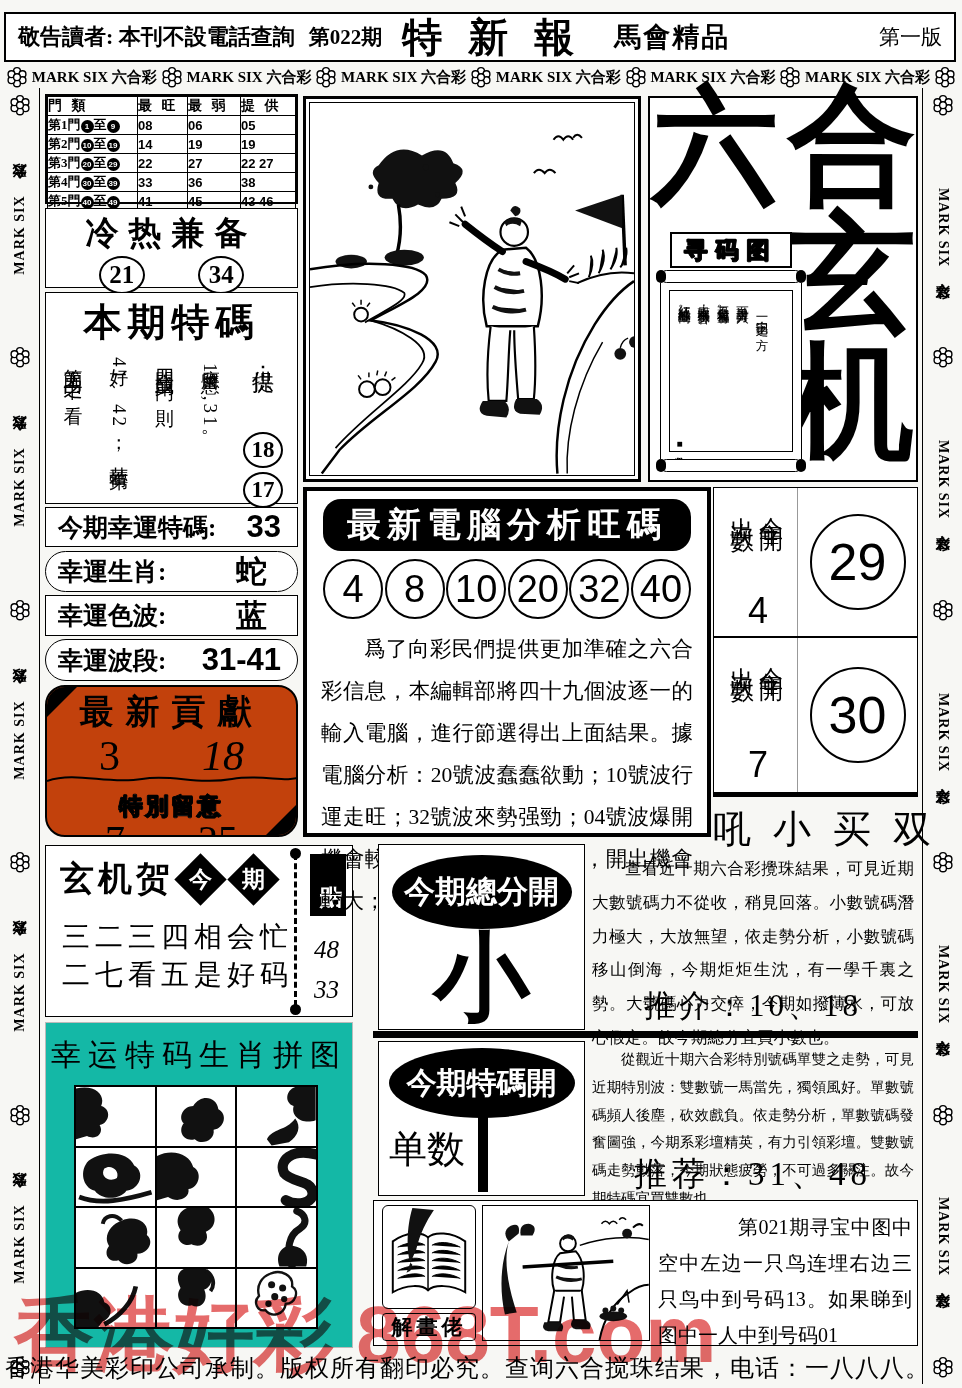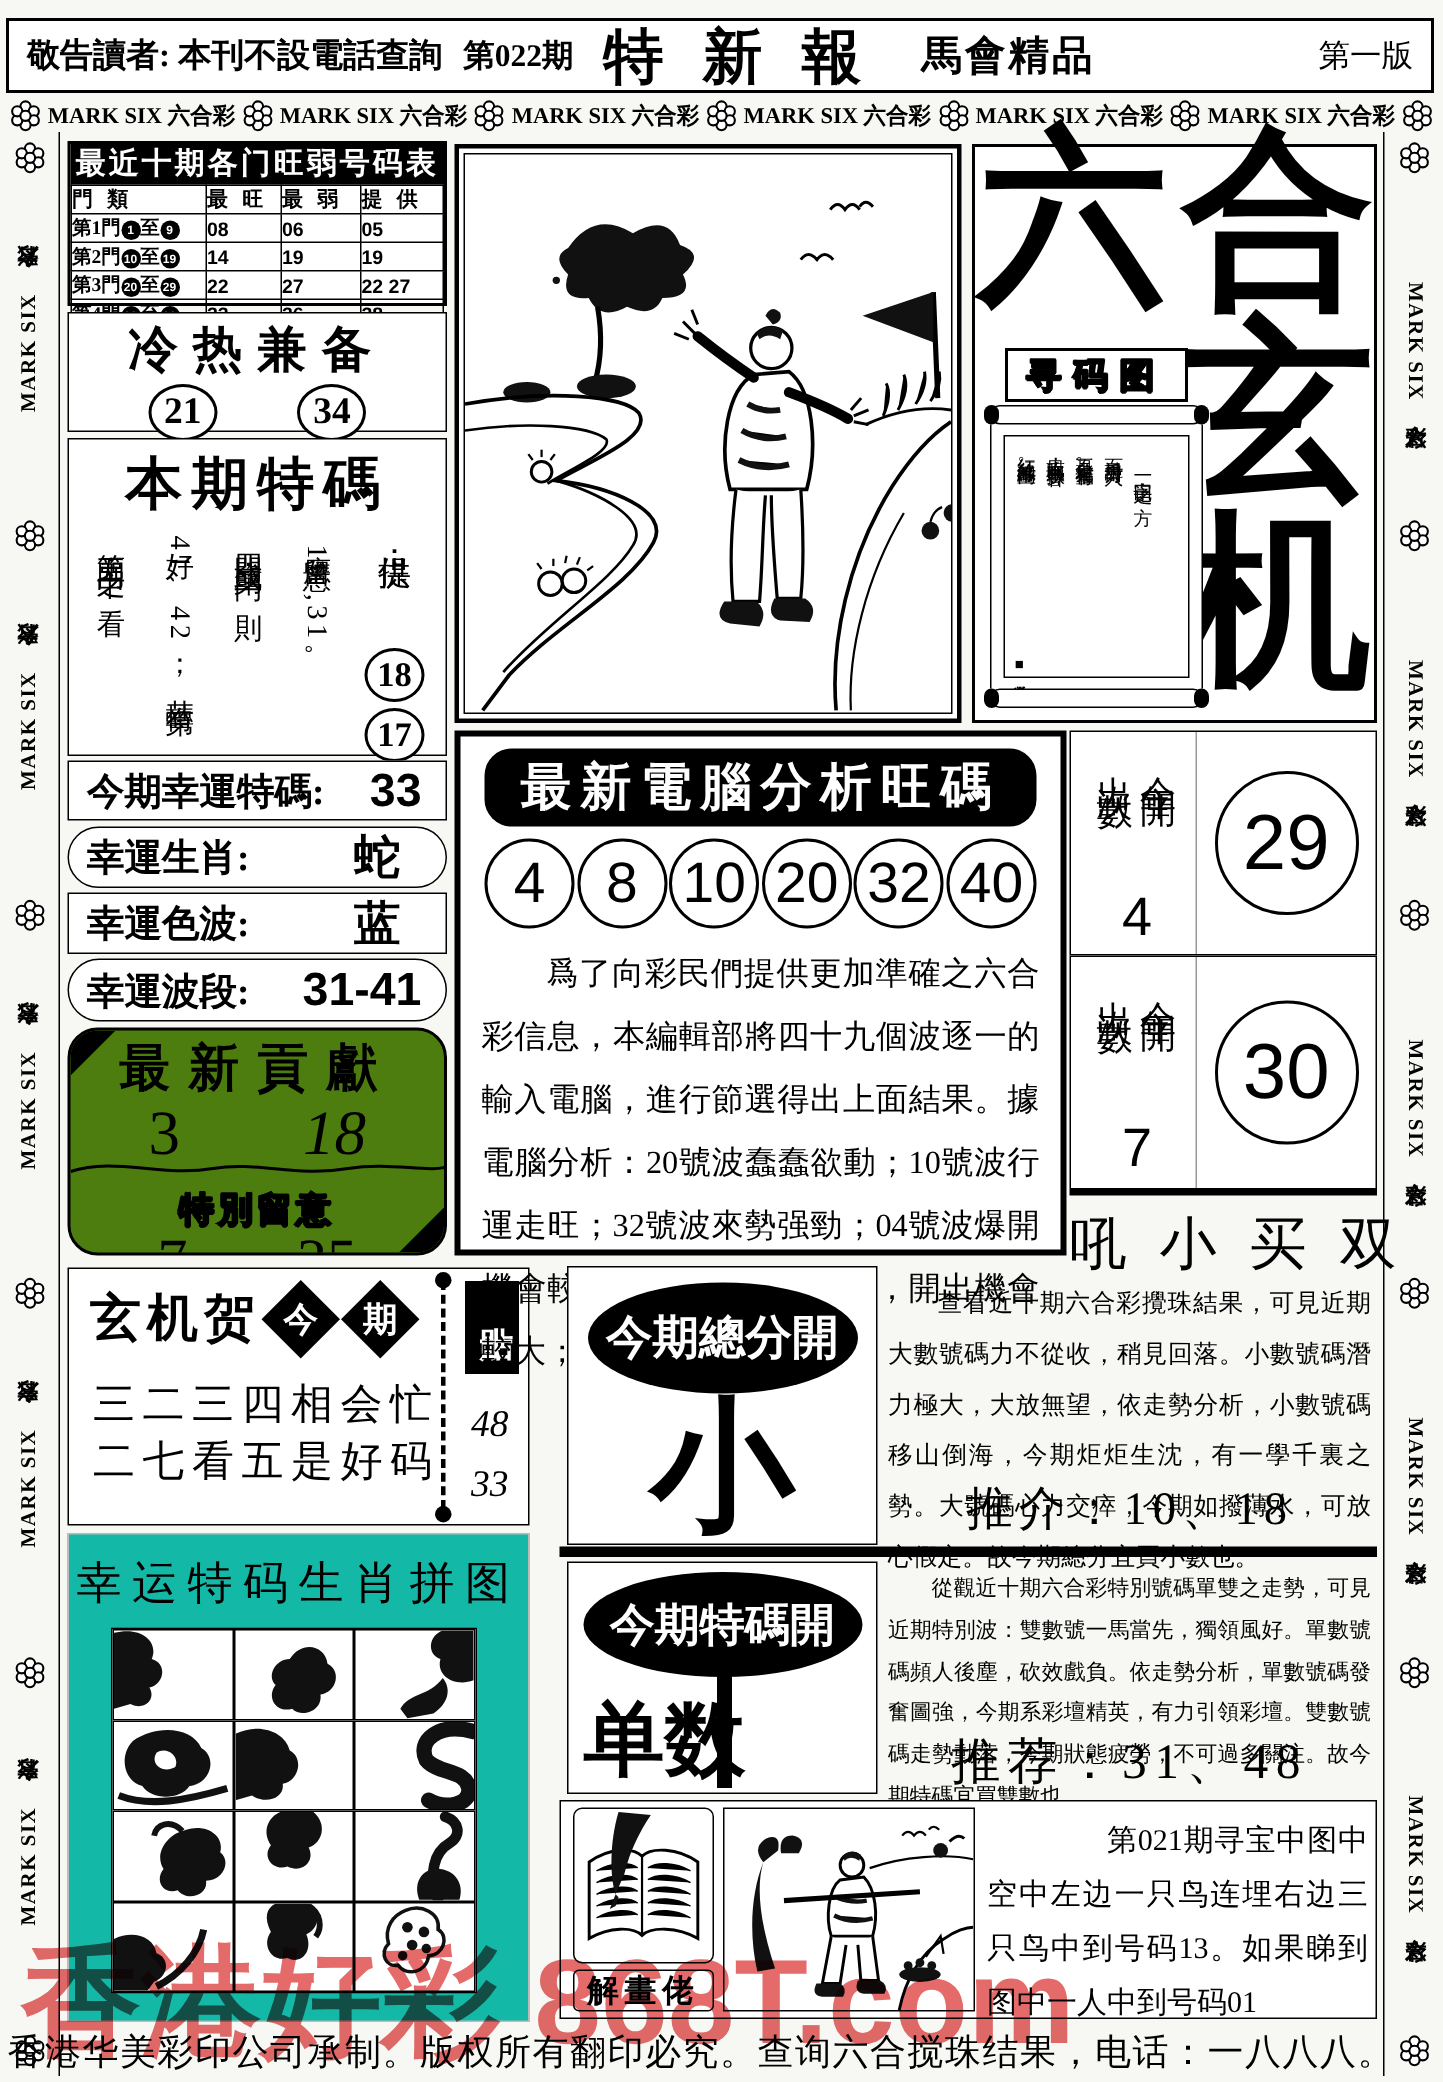--- a/index.html
+++ b/index.html
@@ -169,21 +169,20 @@
   <svg class="flower" viewBox="0 0 22 22">
       <use href="#flower"></use>
     </svg>
   <span class="lbl vt">MARK SIX 六合彩</span>
   <svg class="flower" viewBox="0 0 22 22">
       <use href="#flower"></use>
     </svg>
 </div>
 
 <div class="abs" style="left:45px;top:94px;width:253px;height:110px;border:2px solid #000;background:#fff">
-  <div class="tbl-title">最近十期各门旺弱号码表</div>
   <table class="tbl">
     <tbody>
         <tr class="hd">
       <td style="width:90px">門 類</td>
       <td style="width:50px">最 旺</td>
       <td style="width:53px">最 弱</td>
       <td>提 供</td>
     </tr>
     <tr>
       <td class="door"><span>第1門</span><span class="dn">1</span>至<span class="dn">9</span></td>
@@ -252,21 +251,21 @@
 </div>
 <div class="abs lrow" style="left:45px;top:595px;width:253px;height:41px">
   <span class="lab">幸運色波:</span>
   <span class="val" style="margin-right:14px">蓝</span>
 </div>
 <div class="abs lrow round" style="left:45px;top:639px;width:253px;height:42px">
   <span class="lab">幸運波段:</span>
   <span class="val" style="font-family:'Liberation Sans',sans-serif">31-41</span>
 </div>
 
-<div class="abs" style="left:45px;top:685px;width:253px;height:152px;border:2.5px solid #000;border-radius:20px;background:#4d7c0f;overflow:hidden">
+<div class="abs" style="left:45px;top:685px;width:253px;height:152px;border:2.5px solid #000;border-radius:20px;background:#c2410c;overflow:hidden">
   <svg class="abs" style="left:0;top:0" width="30" height="30">
       <path d="M0,0 L30,0 L0,30 Z" fill="#000"></path>
     </svg>
   <svg class="abs" style="right:0;bottom:0" width="30" height="30">
       <path d="M30,30 L0,30 L30,0 Z" fill="#000"></path>
     </svg>
   <div class="caltitle" style="font-size:34px;letter-spacing:12px;margin-top:2px">最新貢獻</div>
   <div style="display:flex;justify-content:space-between;padding:0 52px;line-height:1">
     <span style="font-size:42px">3</span>
     <span style="font-size:42px;font-style:italic">18</span>
@@ -480,21 +479,21 @@
   <div class="eband" style="width:180px;height:74px;margin:10px auto 0;font-size:31px">今期總分開</div>
   <div style="text-align:center;font-size:96px;line-height:1.02;font-weight:600">小</div>
 </div>
 
 <div class="abs" style="left:373px;top:1031px;width:545px;height:7px;background:#000"></div>
 
 <div class="abs bx" style="left:378px;top:1041px;width:207px;height:155px">
   <div class="eband" style="width:186px;height:70px;margin:6px auto 0;font-size:30px">今期特碼開</div>
   <div class="abs" style="left:99px;top:74px;width:10px;height:76px;background:#000"></div>
   <div style="display:flex;justify-content:space-between;padding:6px 10px 0 10px">
-    <span style="font-size:54px;font-weight:700">单数</span>
+    <span style="font-size:38px;font-weight:400">单数</span>
   </div>
 </div>
 
 <div class="abs" style="left:648px;top:96px;width:270px;height:386px;border:2px solid #000;background:#fff">
   <span class="abs" style="left:2px;top:-14px;font-size:126px;font-weight:900;line-height:1">六</span>
   <span class="abs" style="right:0;top:-16px;font-size:128px;font-weight:900;line-height:1">合</span>
   <span class="abs" style="right:0;top:112px;font-size:128px;font-weight:900;line-height:1">玄</span>
   <span class="abs" style="right:2px;top:242px;font-size:126px;font-weight:900;line-height:1">机</span>
 
   <div class="abs" style="left:10px;top:134px;width:142px;height:246px">

